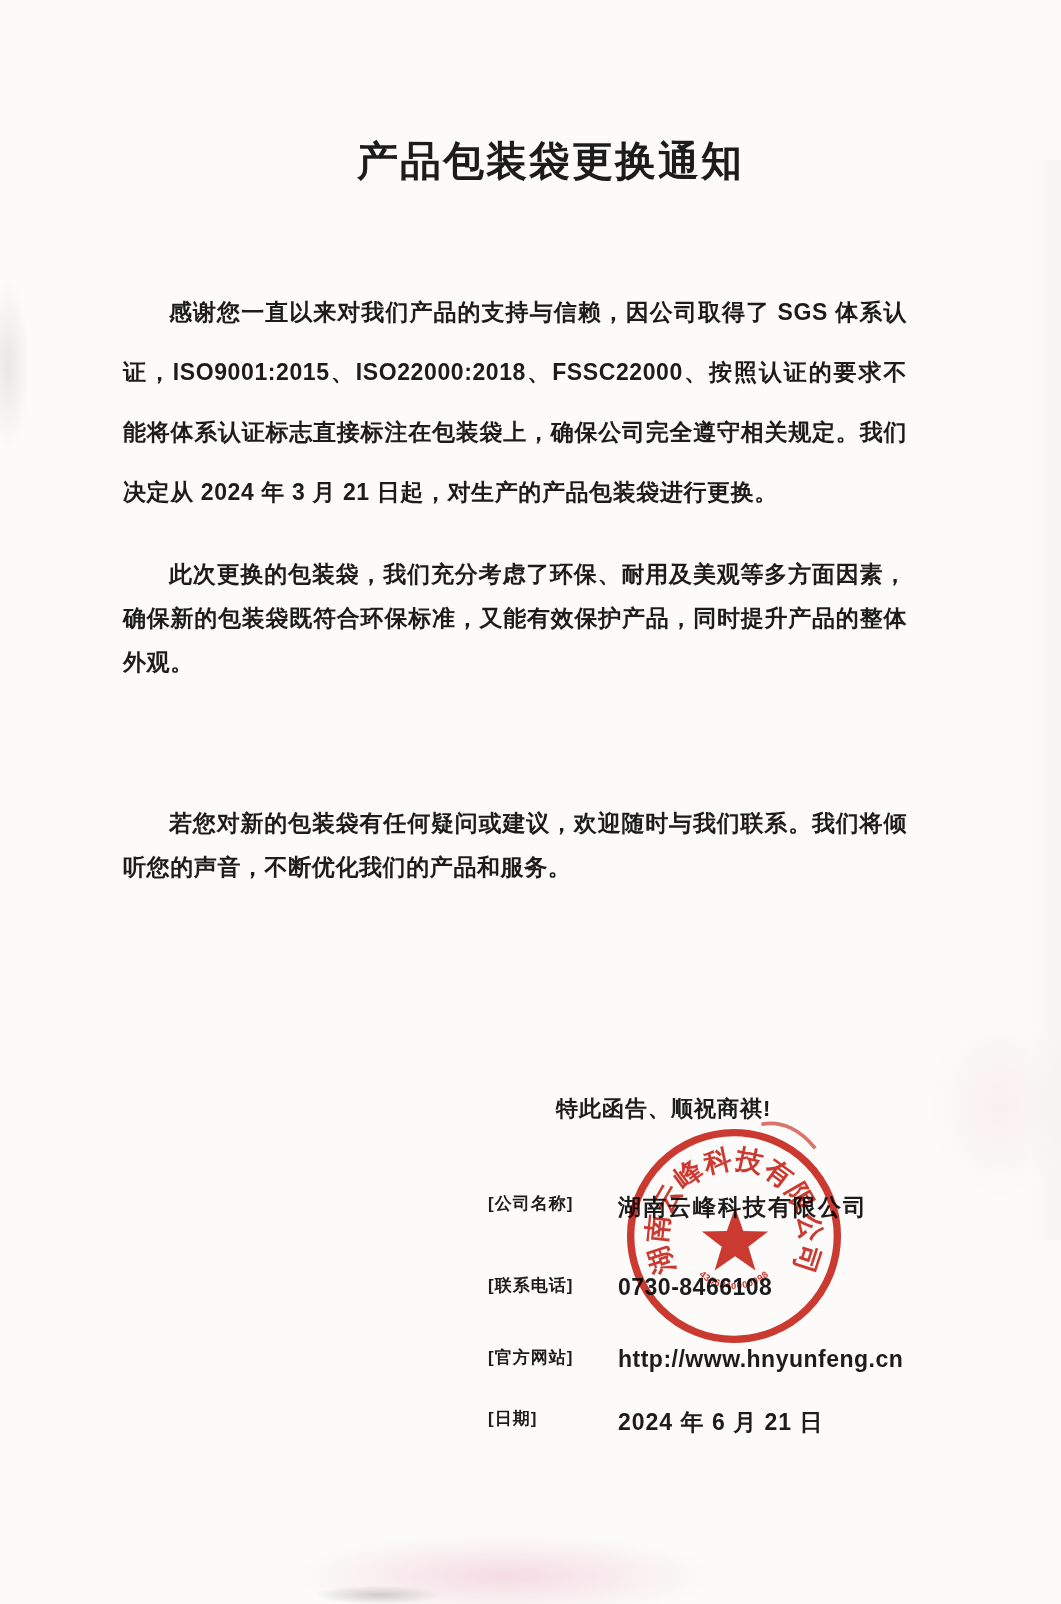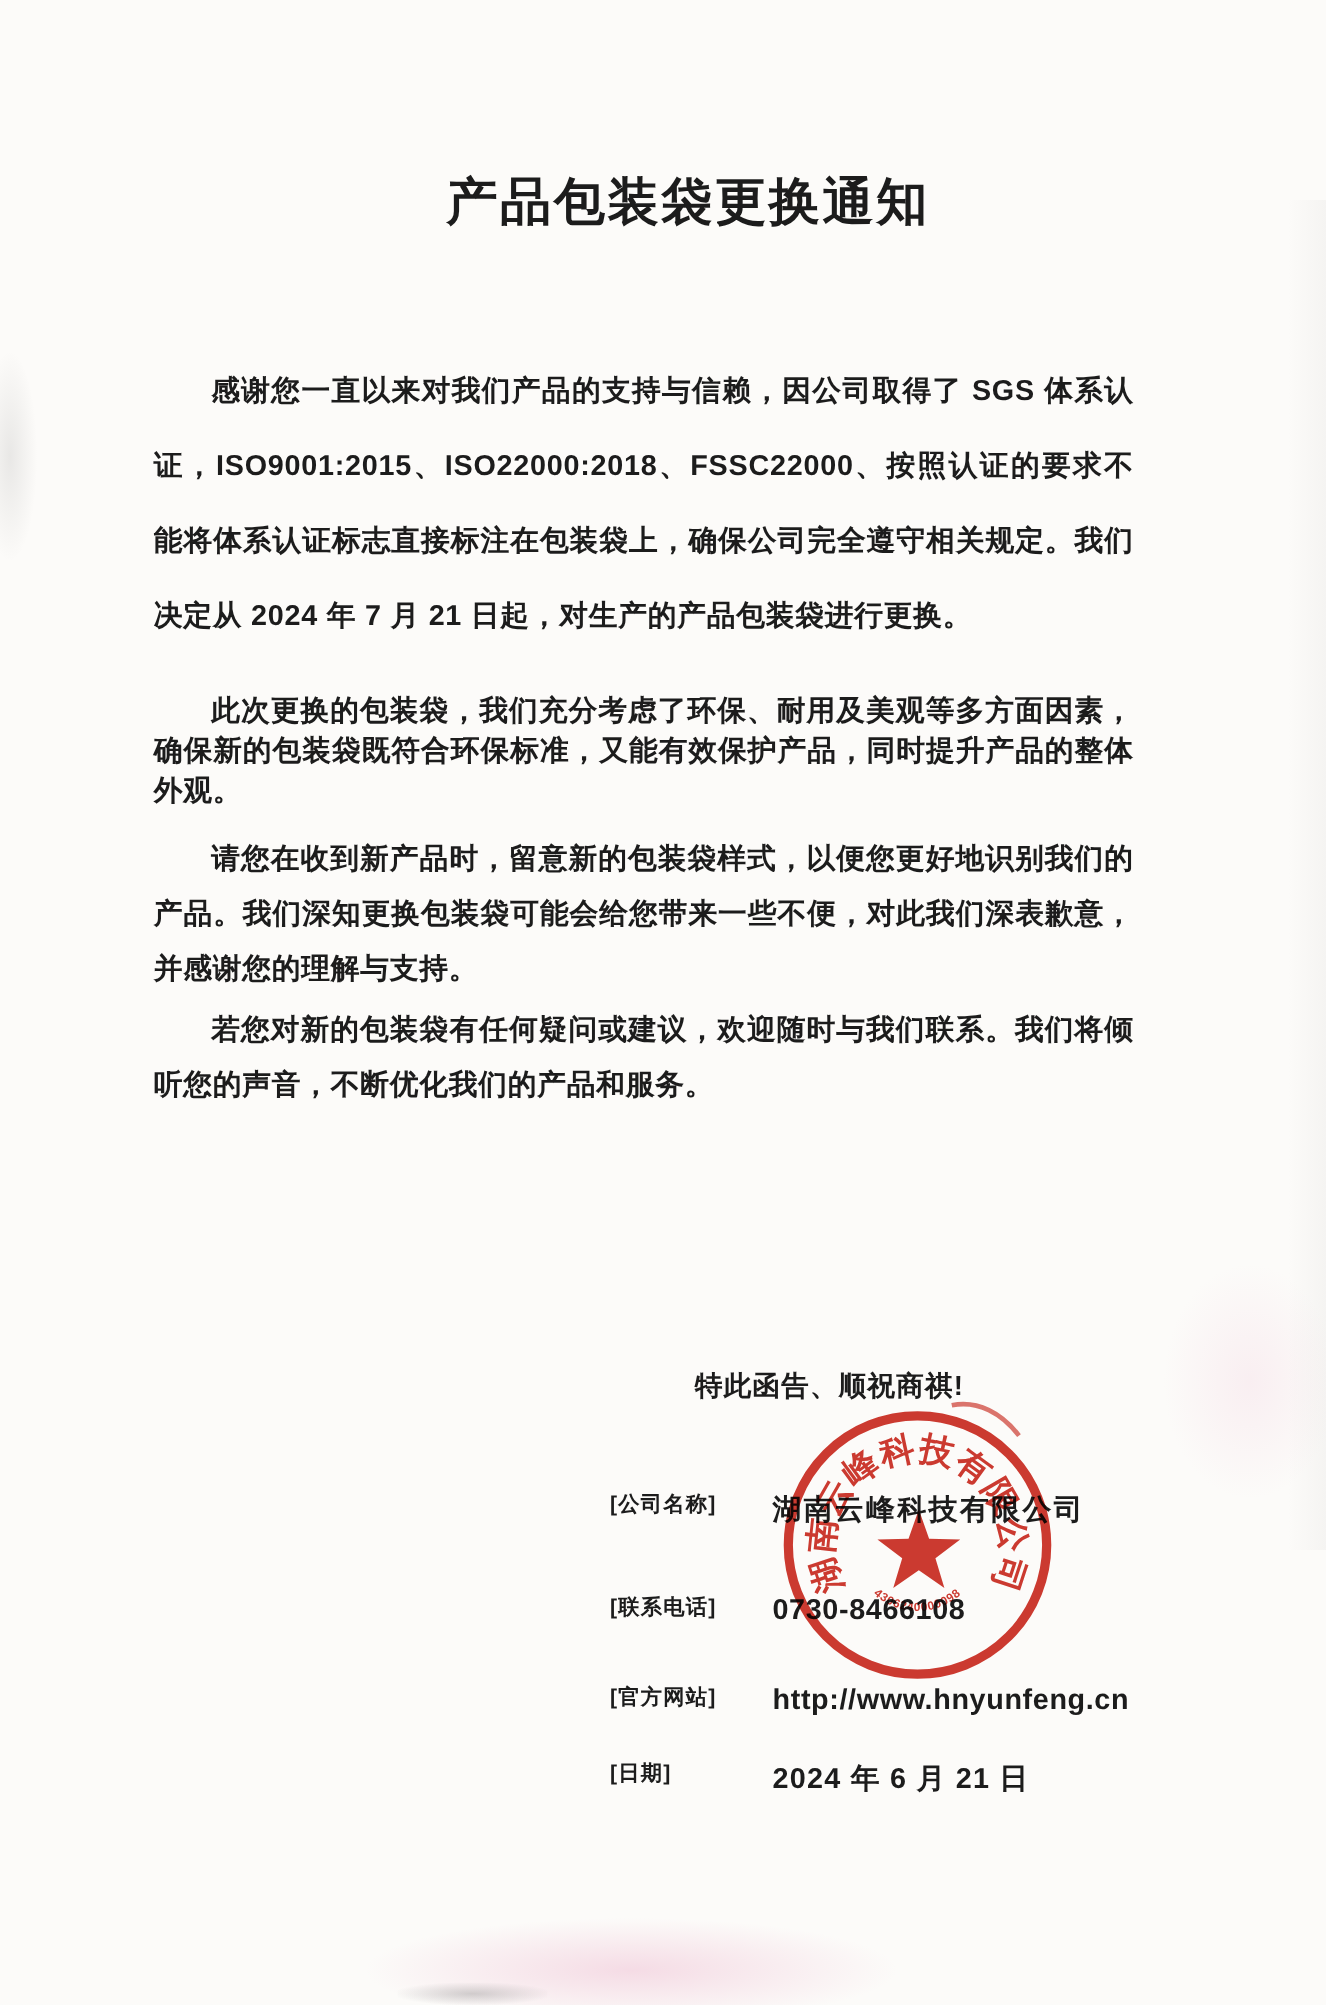--- a/index.html
+++ b/index.html
@@ -34,21 +34,21 @@
     position:absolute;
     left:123px;
     width:784px;
     font-size:23px;
     font-weight:700;
     text-indent:2em;
     text-align:justify;
     letter-spacing:.6px;
   }
   .p1{top:282px;line-height:60px;}
-  .p2{top:552px;line-height:32px;}
+  .p2{top:552px;line-height:44px;}
   .p3{top:664px;line-height:44px;}
   .p4{top:801px;line-height:44px;}
   .p5{top:916px;line-height:44px;}
   .closing{
     position:absolute;
     left:556px;top:1094px;
     font-size:22px;
     font-weight:800;
     letter-spacing:1px;
   }
@@ -101,23 +101,22 @@
   }
 </style>
 </head>
 <body>
 
 <div class="page">
 
   <div class="title">产品包装袋更换通知</div>
 
 
-  <div class="para p1">感谢您一直以来对我们产品的支持与信赖，因公司取得了 SGS 体系认证，ISO9001:2015、ISO22000:2018、FSSC22000、按照认证的要求不能将体系认证标志直接标注在包装袋上，确保公司完全遵守相关规定。我们决定从 2024 年 7 月 21 日起，对生产的产品包装袋进行更换。</div>
+  <div class="para p1">感谢您一直以来对我们产品的支持与信赖，因公司取得了 SGS 体系认证，ISO9001:2015、ISO22000:2018、FSSC22000、按照认证的要求不能将体系认证标志直接标注在包装袋上，确保公司完全遵守相关规定。我们决定从 2024 年 3 月 21 日起，对生产的产品包装袋进行更换。</div>
   <div class="para p2">此次更换的包装袋，我们充分考虑了环保、耐用及美观等多方面因素，确保新的包装袋既符合环保标准，又能有效保护产品，同时提升产品的整体外观。</div>
-  <div class="para p3">请您在收到新产品时，留意新的包装袋样式，以便您更好地识别我们的产品。我们深知更换包装袋可能会给您带来一些不便，对此我们深表歉意，并感谢您的理解与支持。</div>
   <div class="para p4">若您对新的包装袋有任何疑问或建议，欢迎随时与我们联系。我们将倾听您的声音，不断优化我们的产品和服务。</div>
 
   <div class="closing">特此函告、顺祝商祺!</div>
 
   <div class="info-row row-company">
     <span class="info-label">[公司名称]</span>
     <span class="info-value">湖南云峰科技有限公司</span>
   </div>
   <div class="info-row row-phone">
     <span class="info-label">[联系电话]</span>

